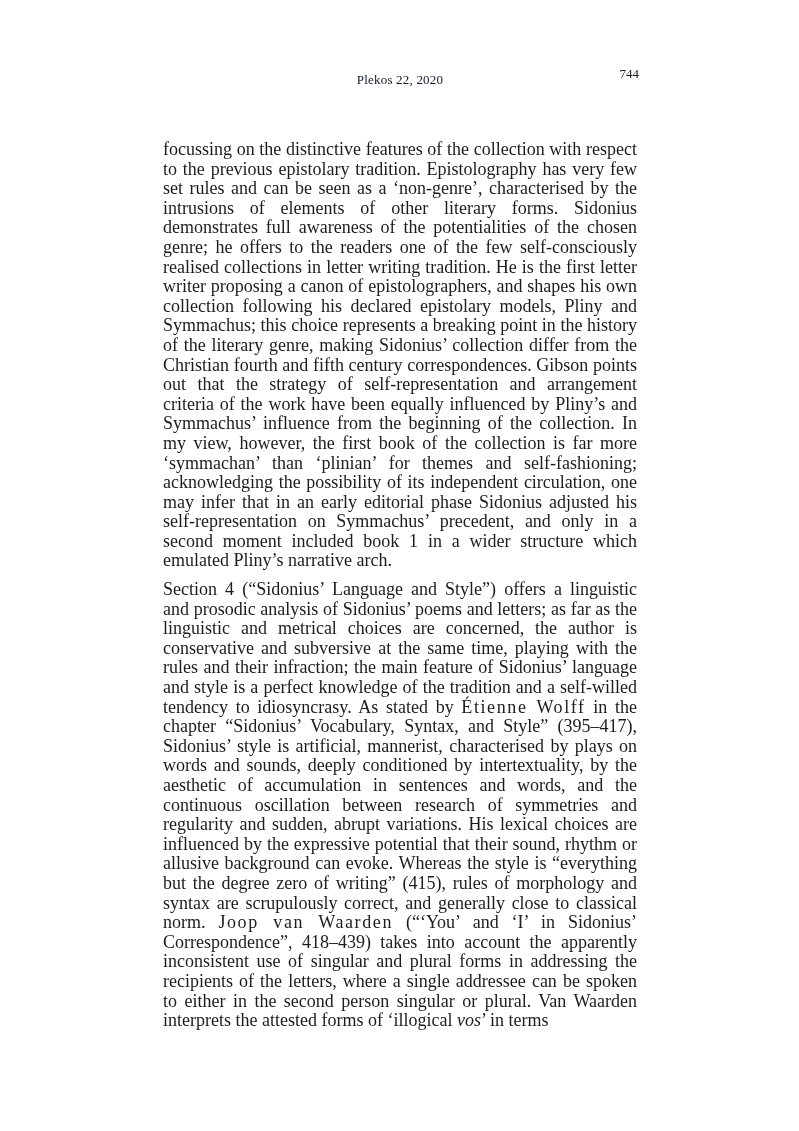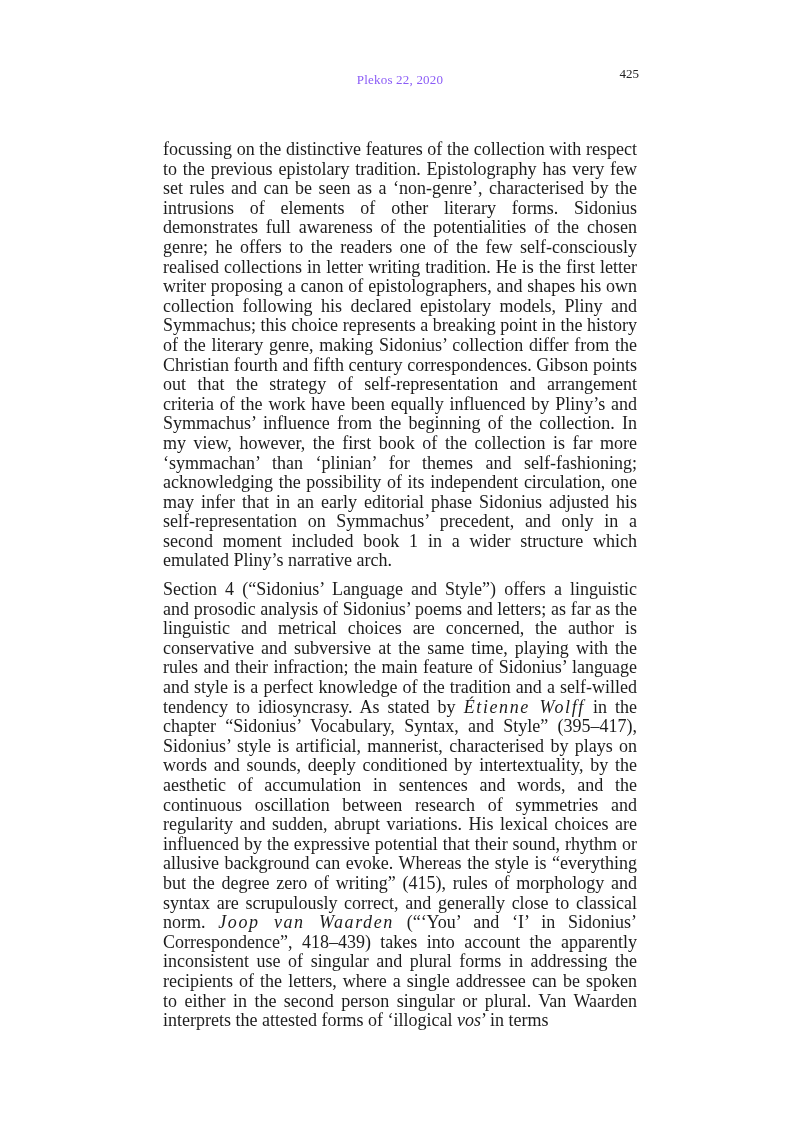--- a/index.html
+++ b/index.html
@@ -16,21 +16,21 @@
       font-family: "Liberation Serif", "DejaVu Serif", serif;
       overflow: hidden;
     }
     .running-head {
       position: absolute;
       top: 72px;
       left: 163px;
       width: 474px;
       text-align: center;
       font-size: 13px;
-      color: #8b5cf6;
+      color: #0f172a;
       letter-spacing: 0.2px;
     }
     .page-number {
       position: absolute;
       top: 66px;
       right: 160px;
       font-size: 13px;
       color: #222222;
     }
     .text-block {
@@ -44,29 +44,28 @@
       color: #1c1c1c;
     }
     .para {
       margin: 0 0 9px 0;
       padding: 0;
       hyphens: auto;
       -webkit-hyphens: auto;
     }
     .spaced {
       letter-spacing: 1.6px;
-      font-style: italic;
     }
     .italic {
       font-style: italic;
     }
   </style>
 </head>
 <body>
 
 <div class="page">
   <div class="running-head">Plekos 22, 2020</div>
-  <div class="page-number">425</div>
+  <div class="page-number">744</div>
   <div class="text-block" id="paragraphs">
       <p class="para"><span>focussing on the distinctive features of the collection with respect to the previous epistolary tradition. Epistolography has very few set rules and can be seen as a ‘non-genre’, characterised by the intrusions of elements of other literary forms. Sidonius demonstrates full awareness of the potentialities of the chosen genre; he offers to the readers one of the few self-consciously realised collections in letter writing tradition. He is the first letter writer proposing a canon of epistolographers, and shapes his own collection following his declared epistolary models, Pliny and Symmachus; this choice represents a breaking point in the history of the literary genre, making Sidonius’ collection differ from the Christian fourth and fifth century correspondences. Gibson points out that the strategy of self-representation and arrangement criteria of the work have been equally influenced by Pliny’s and Symmachus’ influence from the beginning of the collection. In my view, however, the first book of the collection is far more ‘symmachan’ than ‘plinian’ for themes and self-fashioning; acknowledging the possibility of its independent circulation, one may infer that in an early editorial phase Sidonius adjusted his self-representation on Symmachus’ precedent, and only in a second moment included book 1 in a wider structure which emulated Pliny’s narrative arch.</span></p>
       <p class="para"><span>Section 4 (“Sidonius’ Language and Style”) offers a linguistic and prosodic analysis of Sidonius’ poems and letters; as far as the linguistic and metrical choices are concerned, the author is conservative and subversive at the same time, playing with the rules and their infraction; the main feature of Sidonius’ language and style is a perfect knowledge of the tradition and a self-willed tendency to idiosyncrasy. As stated by </span><span class="spaced">Étienne Wolff</span><span> in the chapter “Sidonius’ Vocabulary, Syntax, and Style” (395–417), Sidonius’ style is artificial, mannerist, characterised by plays on words and sounds, deeply conditioned by intertextuality, by the aesthetic of accumulation in sentences and words, and the continuous oscillation between research of symmetries and regularity and sudden, abrupt variations. His lexical choices are influenced by the expressive potential that their sound, rhythm or allusive background can evoke. Whereas the style is “everything but the degree zero of writing” (415), rules of morphology and syntax are scrupulously correct, and generally close to classical norm. </span><span class="spaced">Joop van Waarden</span><span> (“‘You’ and ‘I’ in Sidonius’ Correspondence”, 418–439) takes into account the apparently inconsistent use of singular and plural forms in addressing the recipients of the letters, where a single addressee can be spoken to either in the second person singular or plural. Van Waarden interprets the attested forms of ‘illogical </span><span class="italic">vos</span><span>’ in terms</span></p>
     </div>
 </div>
 
 </body></html>

